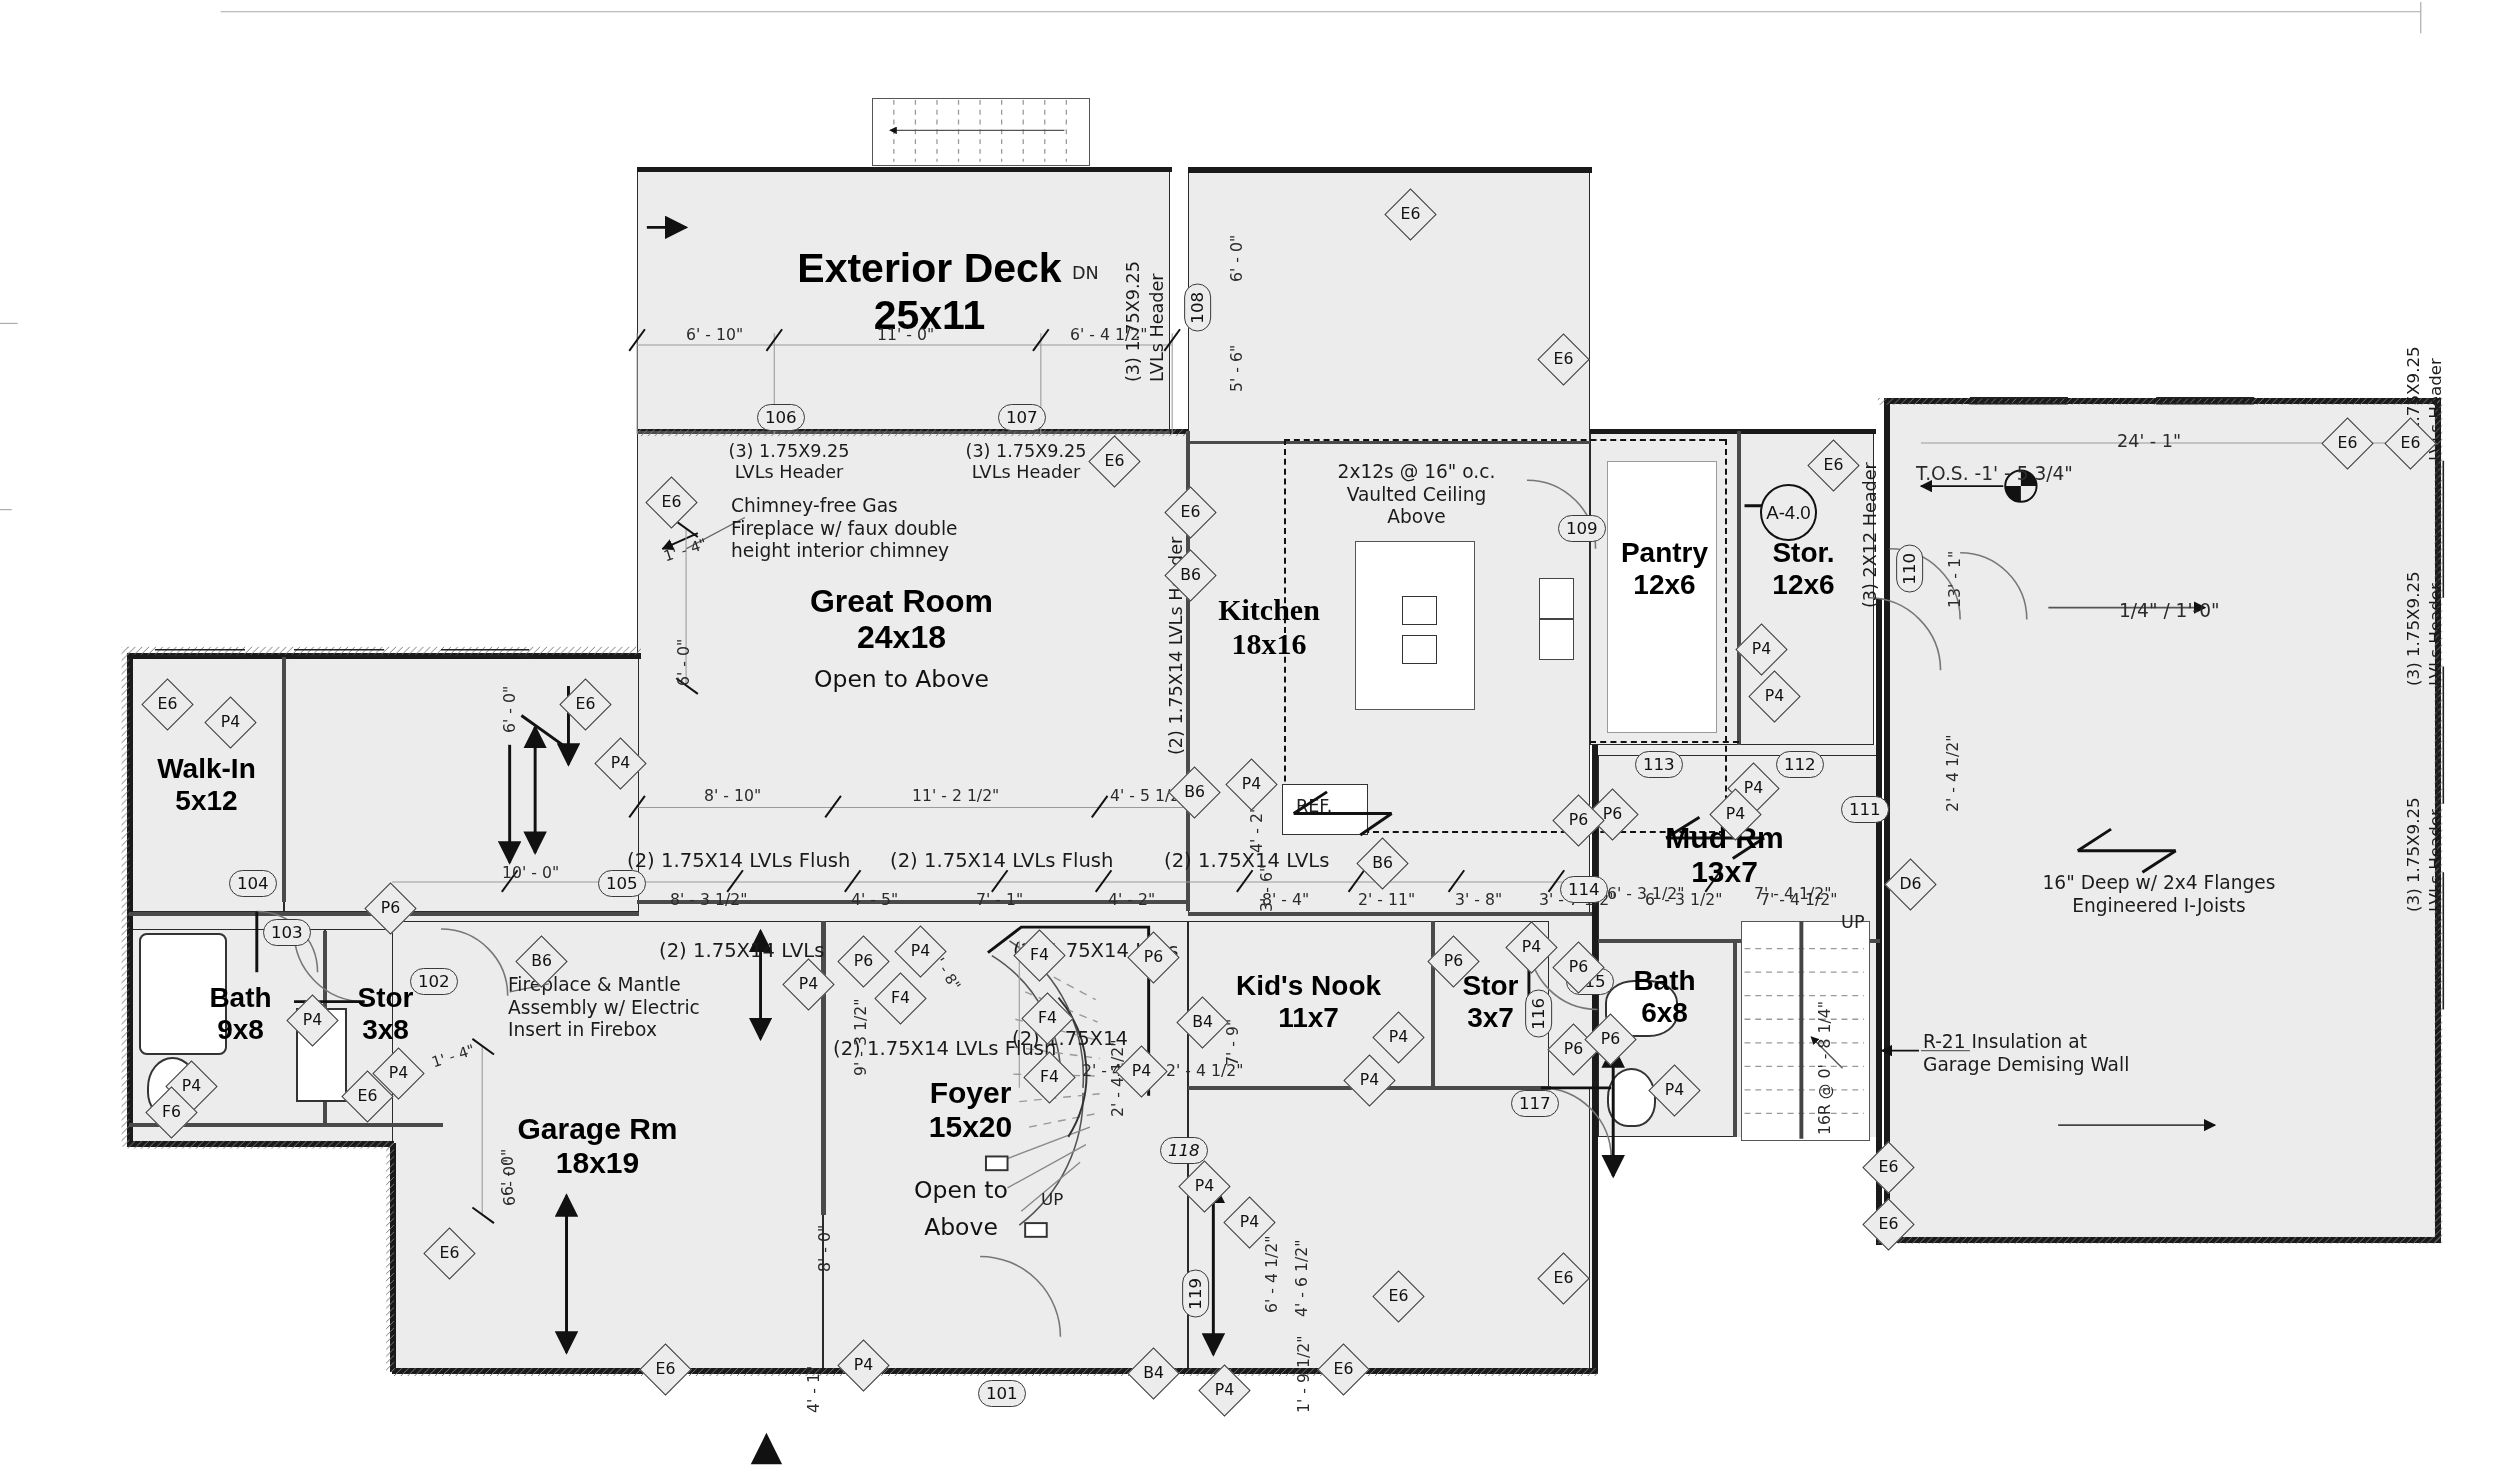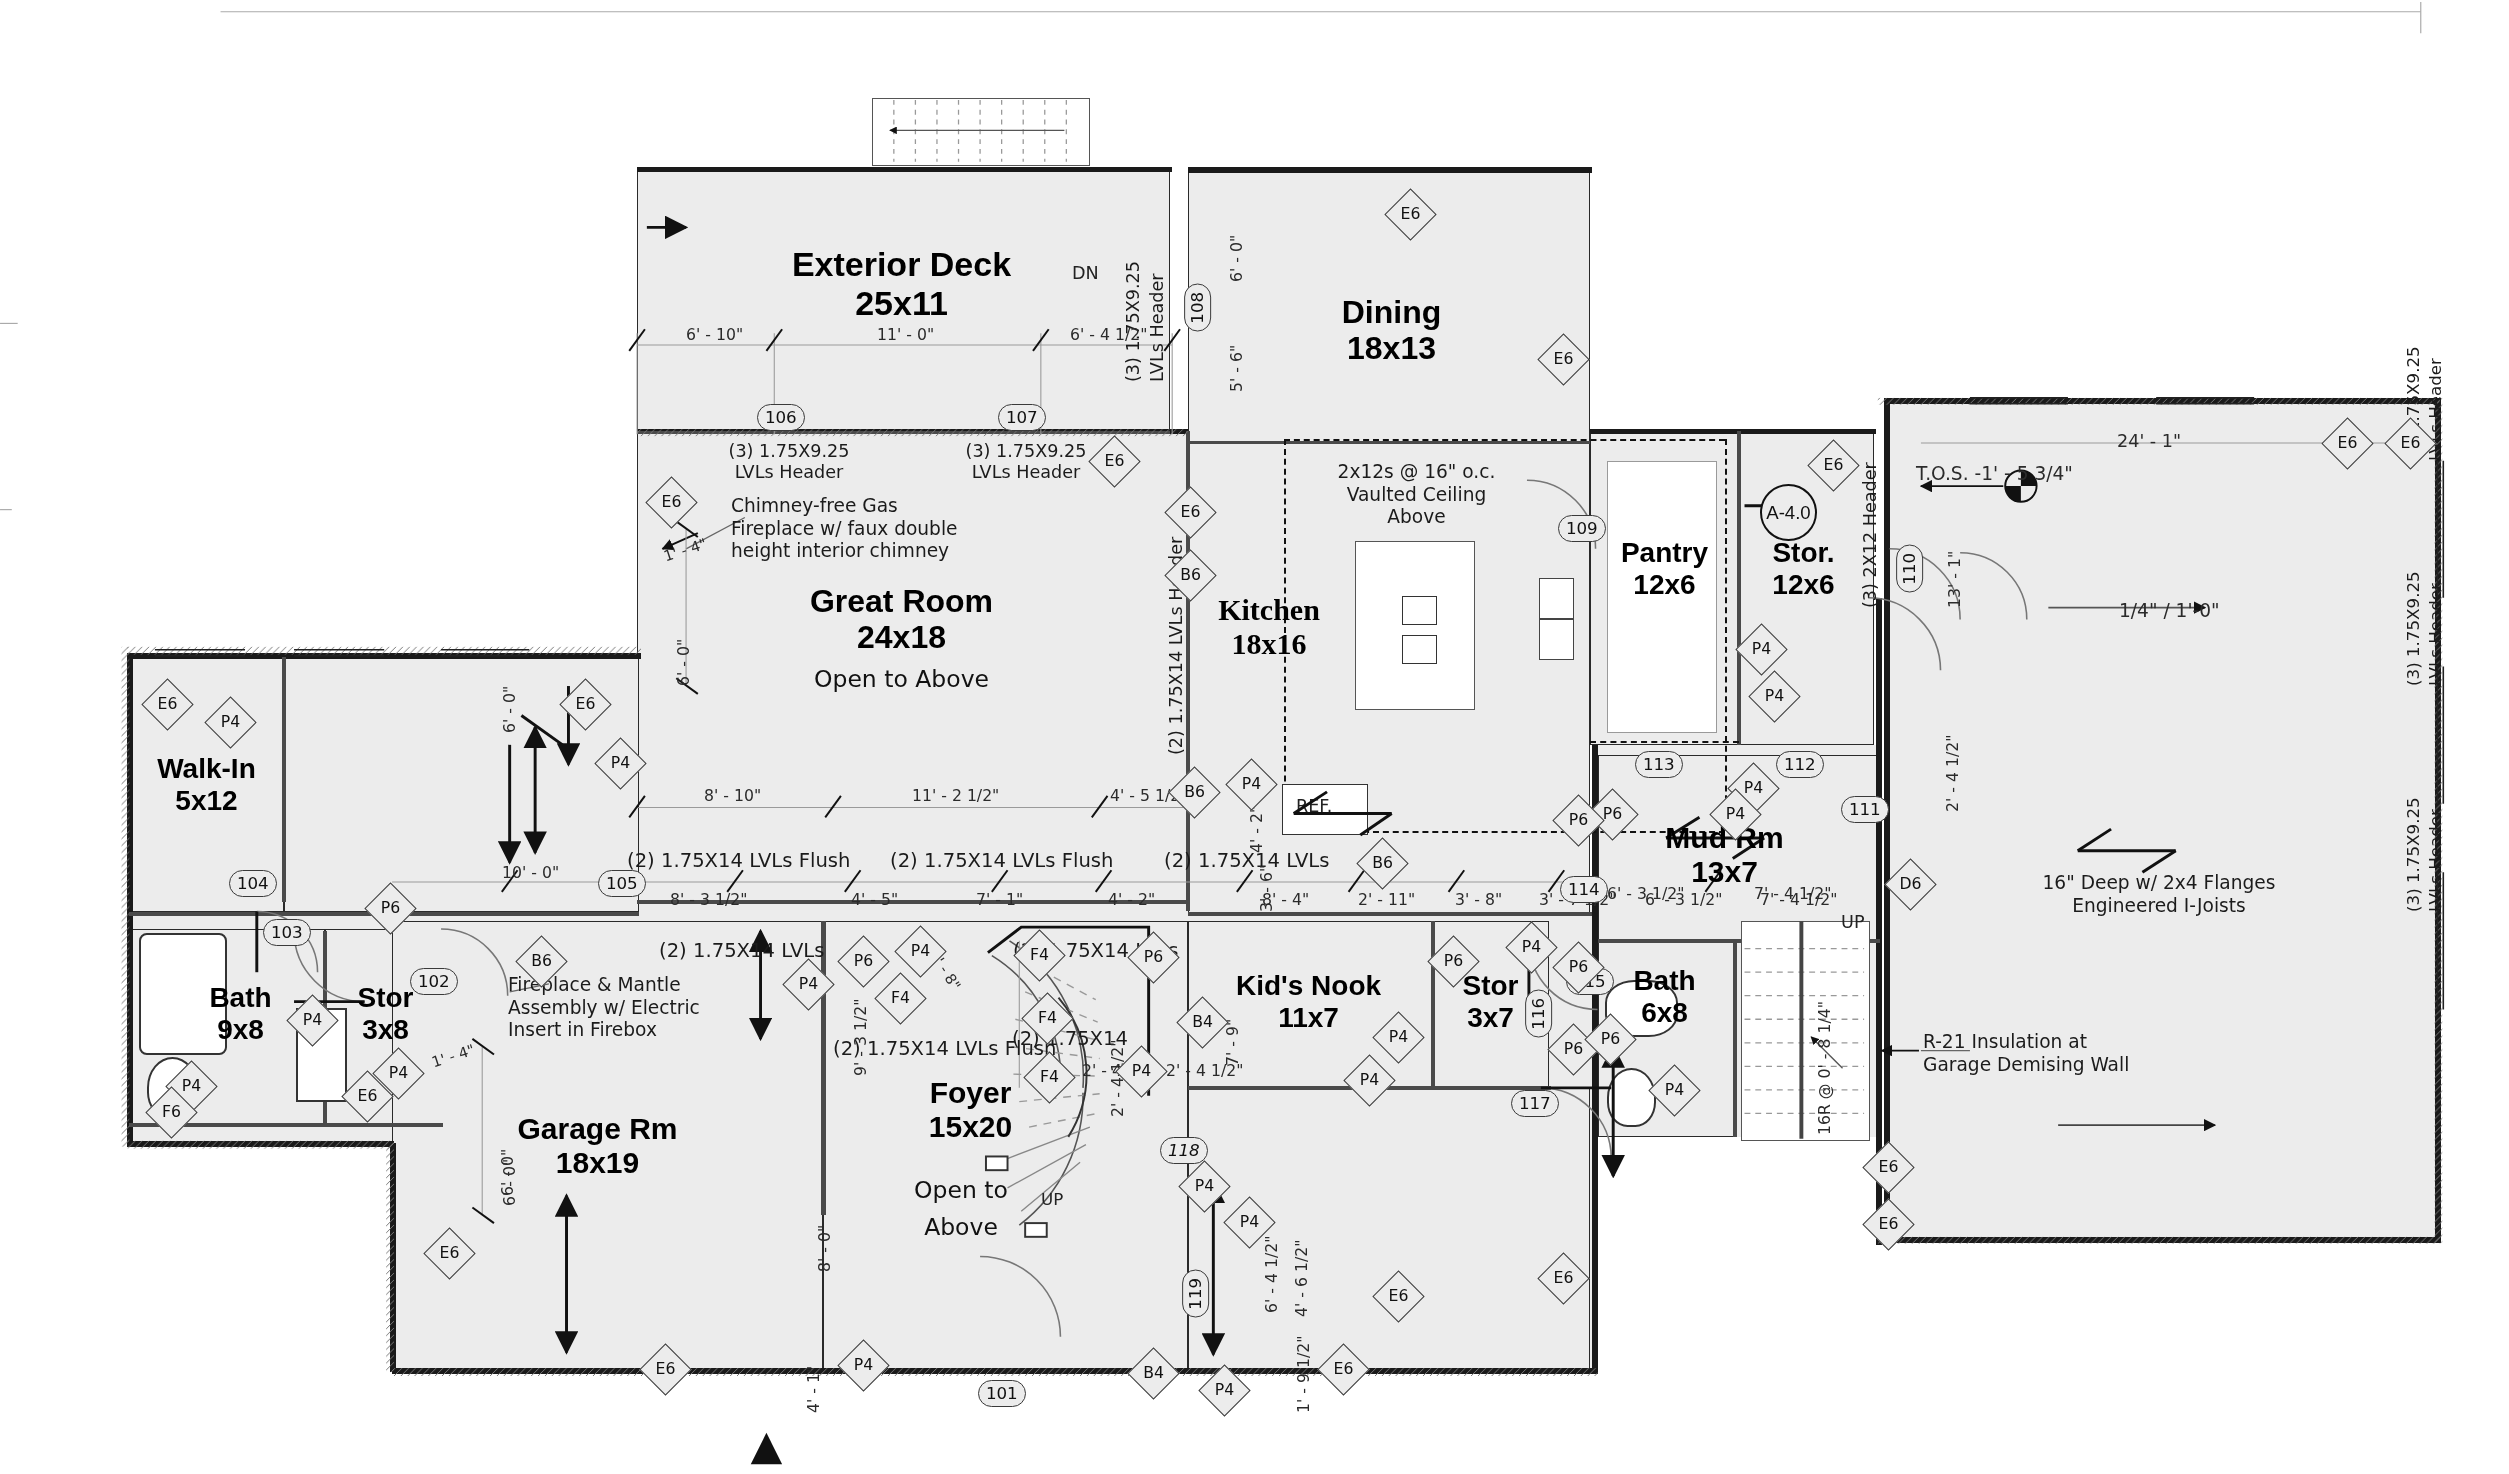--- a/index.html
+++ b/index.html
@@ -344,35 +344,31 @@
     <path d="M782,1462 L798,1494 L766,1494 Z" fill="#111"></path>
 
     <g stroke="#aaa" stroke-width="1.2" fill="none">
       <path d="M225,12 L2470,12"></path>
       <path d="M2470,2 L2470,34"></path>
       <path d="M0,330 L18,330"></path>
       <path d="M0,520 L12,520"></path>
     </g>
   </svg>
 
-  <div class="rmname" style="left:686px;top:245px;width:431px;font-size:34px;">
+  <div class="rmname" style="left:714px;top:245px;width:431px;font-size:41px;">
     <span class="n">Exterior Deck</span>
     <span class="d">25x11</span>
   </div>
 
   <div class="rmname" style="left:686px;top:583px;width:431px;font-size:32px;">
     <span class="n">Great Room</span>
     <span class="d">24x18</span>
   </div>
   <div class="open" style="left:686px;top:665px;width:431px;">Open to Above</div>
 
-  <div class="rmname" style="left:1225px;top:294px;width:333px;font-size:32px;">
-    <span class="n">Dining</span>
-    <span class="d">18x13</span>
-  </div>
 
   <div class="rmname" style="left:1127px;top:593px;width:284px;font-size:30px;font-family:Liberation Serif, serif;">
     <span class="n">Kitchen</span>
     <span class="d">18x16</span>
   </div>
 
   <div class="rmname" style="left:1586px;top:537px;width:157px;font-size:28px;">
     <span class="n">Pantry</span>
     <span class="d">12x6</span>
   </div>

